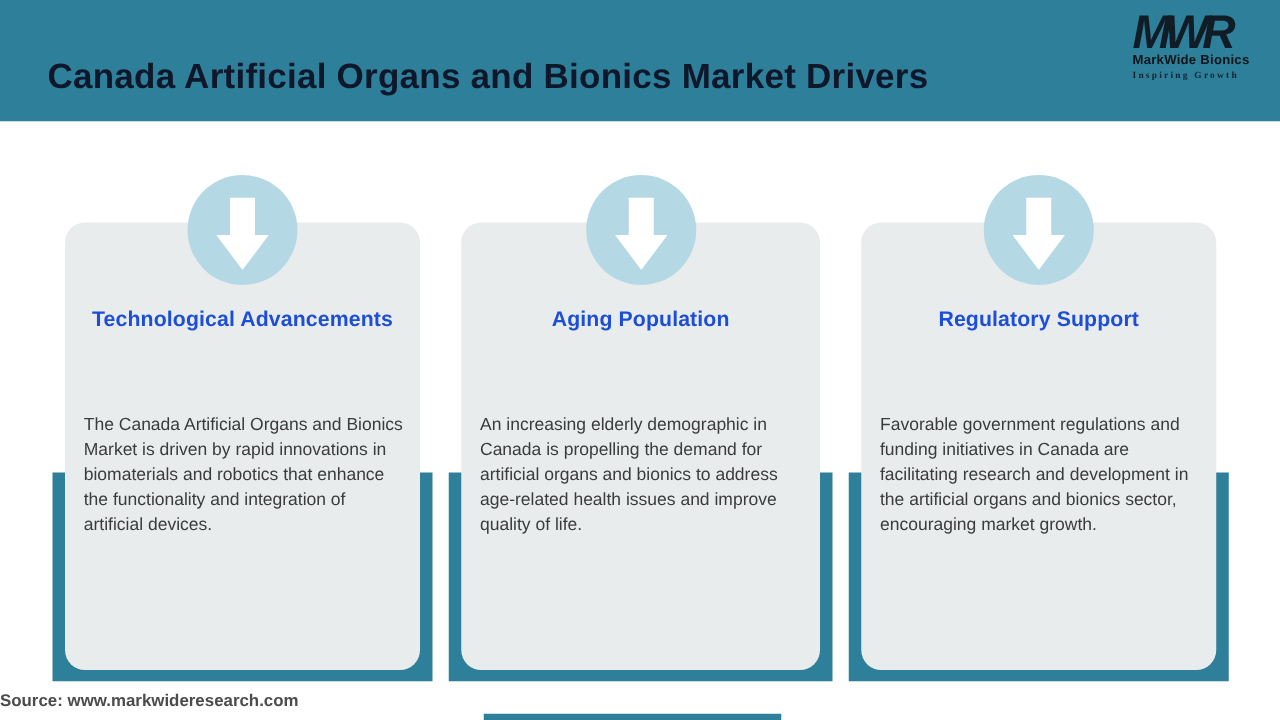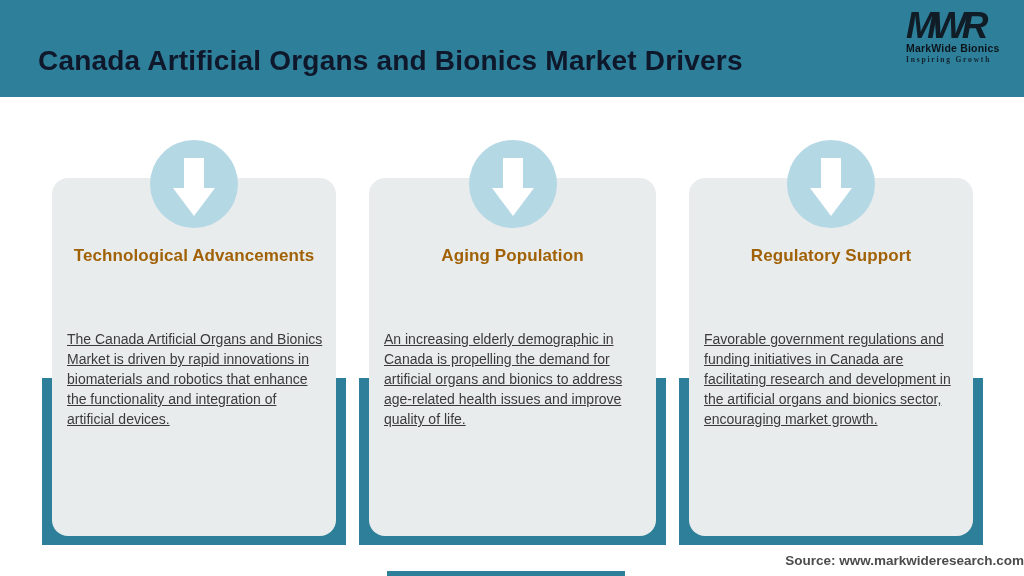--- a/index.html
+++ b/index.html
@@ -58,32 +58,32 @@
   }
   .icon-circle {
     position:absolute; left:50%; top:0; margin-left:-44px;
     width:88px; height:88px; border-radius:50%;
     background:#b5d8e5; z-index:3;
     display:flex; align-items:center; justify-content:center;
     padding-top:6px;
   }
   .card-title {
     position:absolute; top:68px; left:6px; right:6px;
-    text-align:center; font-size:17px; font-weight:bold; color:#a16207;
+    text-align:center; font-size:17px; font-weight:bold; color:#1d4ed8;
     letter-spacing:0.1px;
   }
   .card-desc {
     position:absolute; top:151px; left:15px; right:10px;
-    font-size:14px; line-height:20px; color:#3b3b3b;text-decoration:underline;
+    font-size:14px; line-height:20px; color:#3b3b3b;
   }
 
   
   .source {
     position:absolute; left:0; right:0; top:553px;
-    text-align:right; font-size:13.5px; font-weight:bold; color:#4c4c4c;
+    text-align:left; font-size:13.5px; font-weight:bold; color:#4c4c4c;
   }
   .disclaimer {
     position:absolute; right:14px; top:557px;
     font-size:9px; color:#1e1e1e;
   }
   .bottom-strip {
     position:absolute; left:387px; bottom:0; width:238px; height:5px;
     background:#2e7f99;
   }
 </style>

